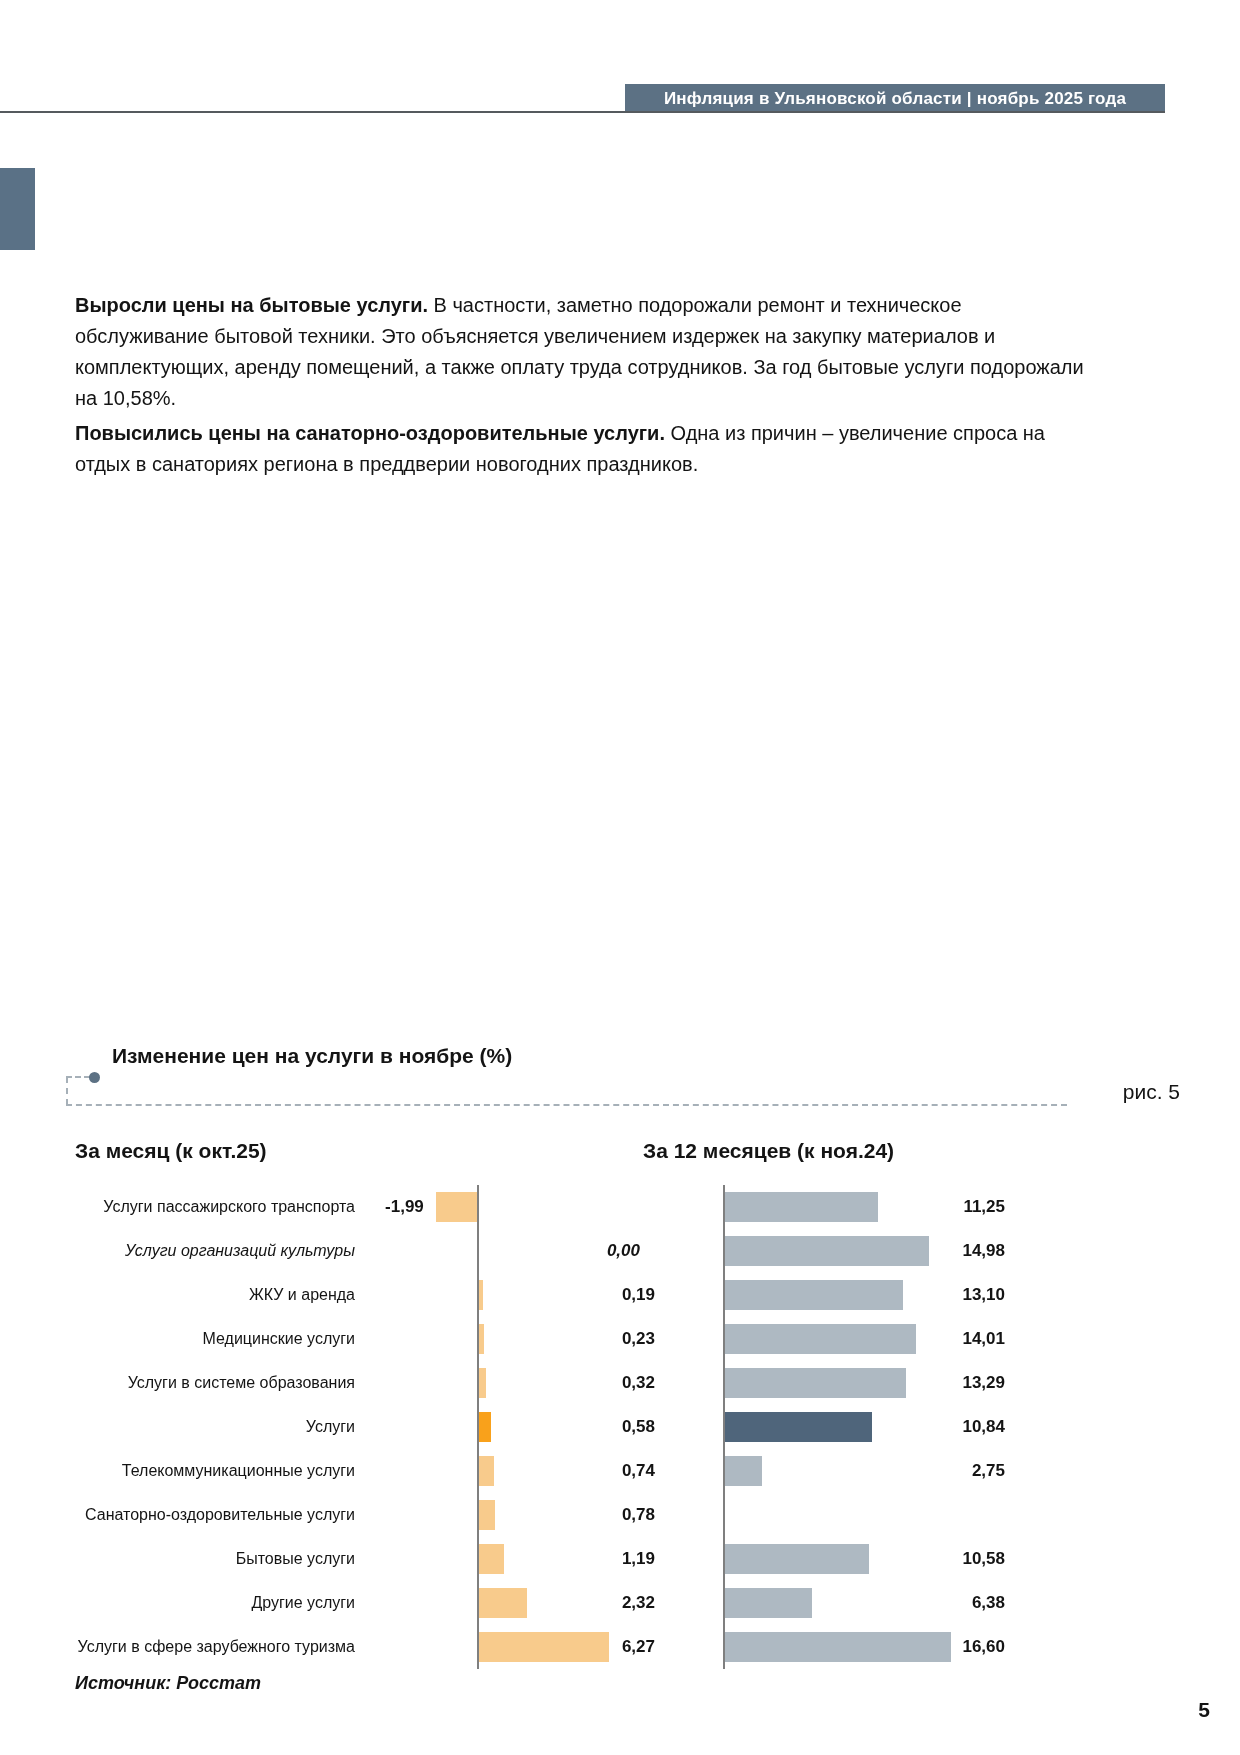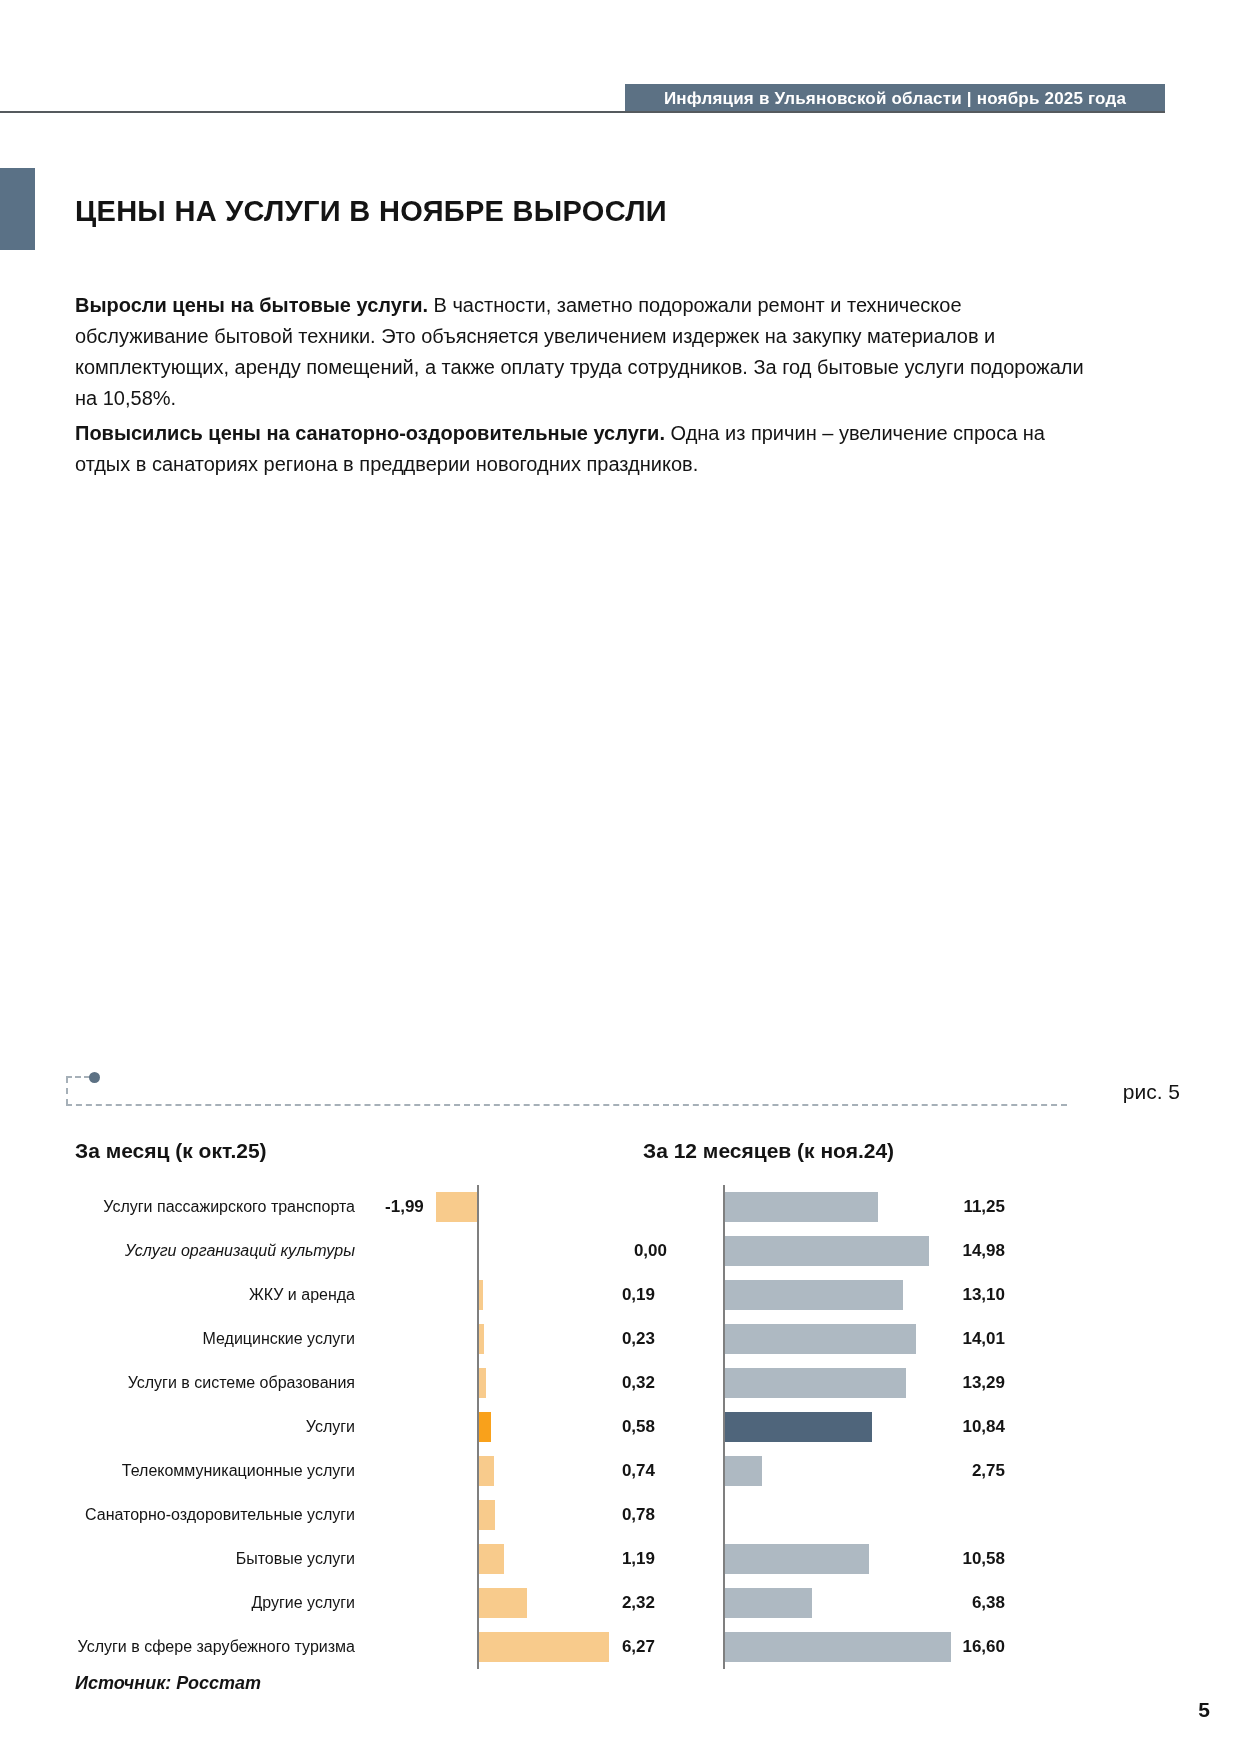--- a/index.html
+++ b/index.html
@@ -66,46 +66,46 @@
 <body>
 
 <div class="canvas">
 
   <div class="banner">
     <span>Инфляция в Ульяновской области | ноябрь 2025 года</span>
   </div>
   <div class="header-rule"></div>
 
   <div class="accent"></div>
-  <h1 class="page-title">ЦЕНЫ НА УСЛУГИ В НОЯБРЕ ВЫРОСЛИ</h1>
 
   <p class="para para-1"><span class="lead">Выросли цены на бытовые услуги.</span><span> В частности, заметно подорожали ремонт и техническое обслуживание бытовой техники. Это объясняется увеличением издержек на закупку материалов и комплектующих, аренду помещений, а также оплату труда сотрудников. За год бытовые услуги подорожали на 10,58%.</span></p>
 
   <p class="para para-2"><span class="lead">Повысились цены на санаторно-оздоровительные услуги.</span><span> Одна из причин – увеличение спроса на отдых в санаториях региона в преддверии новогодних праздников.</span></p>
 
   <span class="dash dash-h-short"></span>
   <span class="dash dash-v"></span>
   <span class="dash dash-h-long"></span>
   <span class="fig-dot"></span>
+  <div class="fig-title">Изменение цен на услуги в ноябре (%)</div>
   <div class="fig-caption">рис. 5</div>
 
   <div class="col-h col-h-left">За месяц (к окт.25)</div>
   <div class="col-h col-h-right">За 12 месяцев (к ноя.24)</div>
 
   <div class="chart">
     <div class="axis axis-left"></div>
     <div class="axis axis-right"></div>
     <div id="chart-rows">
         <div class="row-label" style="top: 0px;">Услуги пассажирского транспорта</div>
         <div class="bar" style="top: 7px; width: 41.193px; left: 435.807px; background: rgb(248, 203, 140);"></div>
         <div class="val" style="top: 0px; left: 343.807px;">-1,99</div>
         <div class="bar" style="top: 7px; left: 725px; width: 153px; background: rgb(174, 185, 194);"></div>
         <div class="val" style="top: 0px; left: 925px;">11,25</div>
         <div class="row-label" style="top: 44px; font-style: italic;">Услуги организаций культуры</div>
-        <div class="val" style="top: 44px; left: 587px;">0,00</div>
+        <div class="val" style="top: 44px; left: 560px; font-style: italic;">0,00</div>
         <div class="bar" style="top: 51px; left: 725px; width: 203.728px; background: rgb(174, 185, 194);"></div>
         <div class="val" style="top: 44px; left: 925px;">14,98</div>
         <div class="row-label" style="top: 88px;">ЖКУ и аренда</div>
         <div class="bar" style="top: 95px; width: 3.933px; left: 479px; background: rgb(248, 203, 140);"></div>
         <div class="val" style="top: 88px; left: 575px;">0,19</div>
         <div class="bar" style="top: 95px; left: 725px; width: 178.16px; background: rgb(174, 185, 194);"></div>
         <div class="val" style="top: 88px; left: 925px;">13,10</div>
         <div class="row-label" style="top: 132px;">Медицинские услуги</div>
         <div class="bar" style="top: 139px; width: 4.761px; left: 479px; background: rgb(248, 203, 140);"></div>
         <div class="val" style="top: 132px; left: 575px;">0,23</div>

